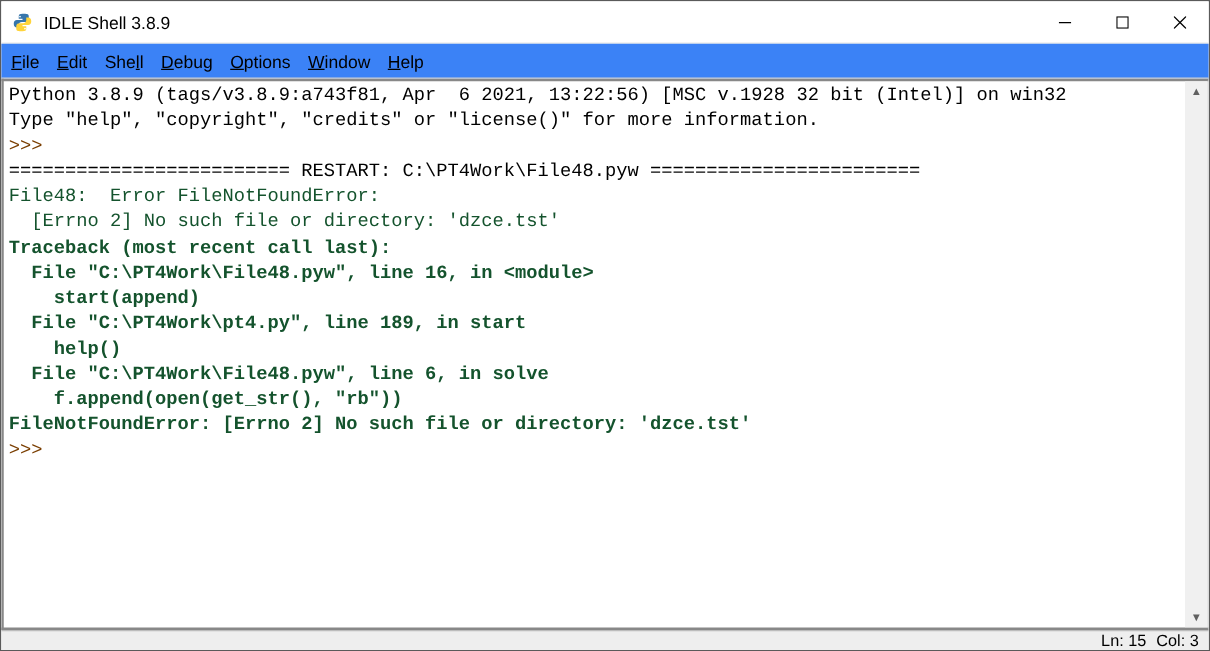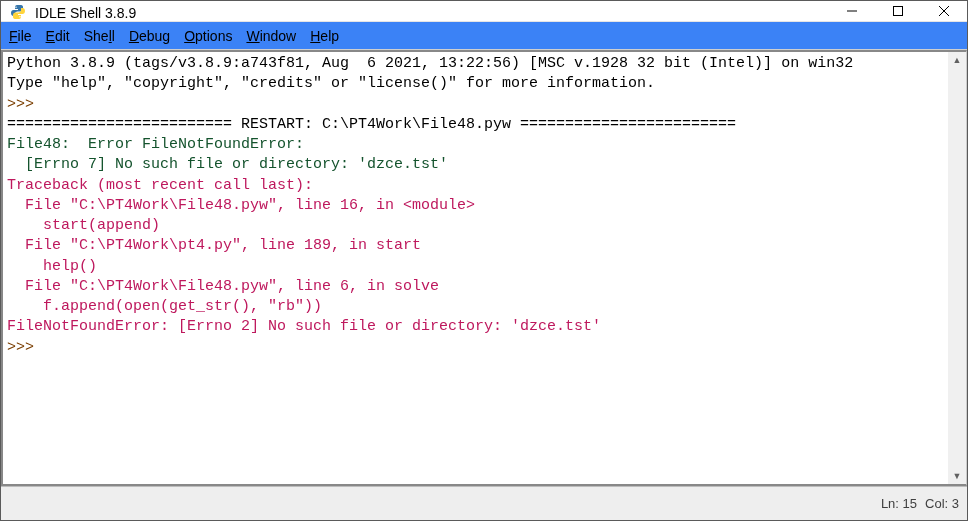--- a/index.html
+++ b/index.html
@@ -8,24 +8,24 @@
     font-family: "Segoe UI", Tahoma, sans-serif;
     background: #fff;
     width: 968px;
     height: 521px;
     overflow: hidden;
     border: 1px solid #5a5a5a;
     display: flex;
     flex-direction: column;
   }
   .titlebar {
-    height: 21px;
+    height: 34px;
     background: #ffffff;
     display: flex;
-    align-items: flex-end;
+    align-items: center;
     padding: 0 0 0 8px;
     border-bottom: 1px solid #e5e5e5;
   }
   .titlebar-icon {
     width: 18px;
     height: 18px;
     margin-right: 8px;
     display: flex;
     align-items: center;
     justify-content: center;
@@ -93,33 +93,33 @@
   }
   .scroll-arrow {
     width: 12px;
     height: 12px;
     color: #606060;
     font-size: 9px;
     display: flex;
     align-items: center;
     justify-content: center;
   }
-  .red { color: #be185d; }
+  .red { color: #14532d; font-weight: bold; }
   .blue { color: #14532d; }
   .brown-prompt { color: #7a3e00; }
   .statusbar {
-    height: 34px;
+    height: 16px;
     border-top: 1px solid #bcbcbc;
     background: #eee;
     display: flex;
     align-items: center;
     justify-content: flex-end;
     padding: 0 8px;
     font-size: 13px;
-    color: #404040;
+    color: #000000;
   }
   .statusbar span { margin-left: 8px; }
 </style>
 </head>
 <body>
 
 <div class="titlebar">
   <span class="titlebar-icon">
     <svg width="16" height="16" viewBox="0 0 16 16">
       <path d="M8 1c-2 0-3 .5-3 2v2h3v1H3.5C2 6 1 7 1 9s1 3 2.5 3H5v-2c0-1.5 1-2.5 2.5-2.5h3C12 7.5 13 6.5 13 5V3c0-1.5-1-2-3-2H8zM6 2.5a.7.7 0 1 1 0 1.4.7.7 0 0 1 0-1.4z" fill="#3776ab"></path>
@@ -151,26 +151,26 @@
   <span class="menu-item"><span class="ul">F</span>ile</span>
   <span class="menu-item"><span class="ul">E</span>dit</span>
   <span class="menu-item">She<span class="ul">l</span>l</span>
   <span class="menu-item"><span class="ul">D</span>ebug</span>
   <span class="menu-item"><span class="ul">O</span>ptions</span>
   <span class="menu-item"><span class="ul">W</span>indow</span>
   <span class="menu-item"><span class="ul">H</span>elp</span>
 </div>
 
 <div class="content-area">
-  <div class="code"><span>Python 3.8.9 (tags/v3.8.9:a743f81, Aug  6 2021, 13:22:56) [MSC v.1928 32 bit (Intel)] on win32</span>
+  <div class="code"><span>Python 3.8.9 (tags/v3.8.9:a743f81, Apr  6 2021, 13:22:56) [MSC v.1928 32 bit (Intel)] on win32</span>
 <span>Type "help", "copyright", "credits" or "license()" for more information.</span>
 <span class="brown-prompt">&gt;&gt;&gt; </span>
 <span>========================= RESTART: C:\PT4Work\File48.pyw ========================</span>
 <span class="blue">File48:  Error FileNotFoundError:</span>
-<span class="blue">  [Errno 7] No such file or directory: 'dzce.tst'</span>
+<span class="blue">  [Errno 2] No such file or directory: 'dzce.tst'</span>
 <span class="red">Traceback (most recent call last):</span>
 <span class="red">  File "C:\PT4Work\File48.pyw", line 16, in &lt;module&gt;</span>
 <span class="red">    start(append)</span>
 <span class="red">  File "C:\PT4Work\pt4.py", line 189, in start</span>
 <span class="red">    help()</span>
 <span class="red">  File "C:\PT4Work\File48.pyw", line 6, in solve</span>
 <span class="red">    f.append(open(get_str(), "rb"))</span>
 <span class="red">FileNotFoundError: [Errno 2] No such file or directory: 'dzce.tst'</span>
 <span class="brown-prompt">&gt;&gt;&gt; </span></div>
   <div class="scrollbar">

